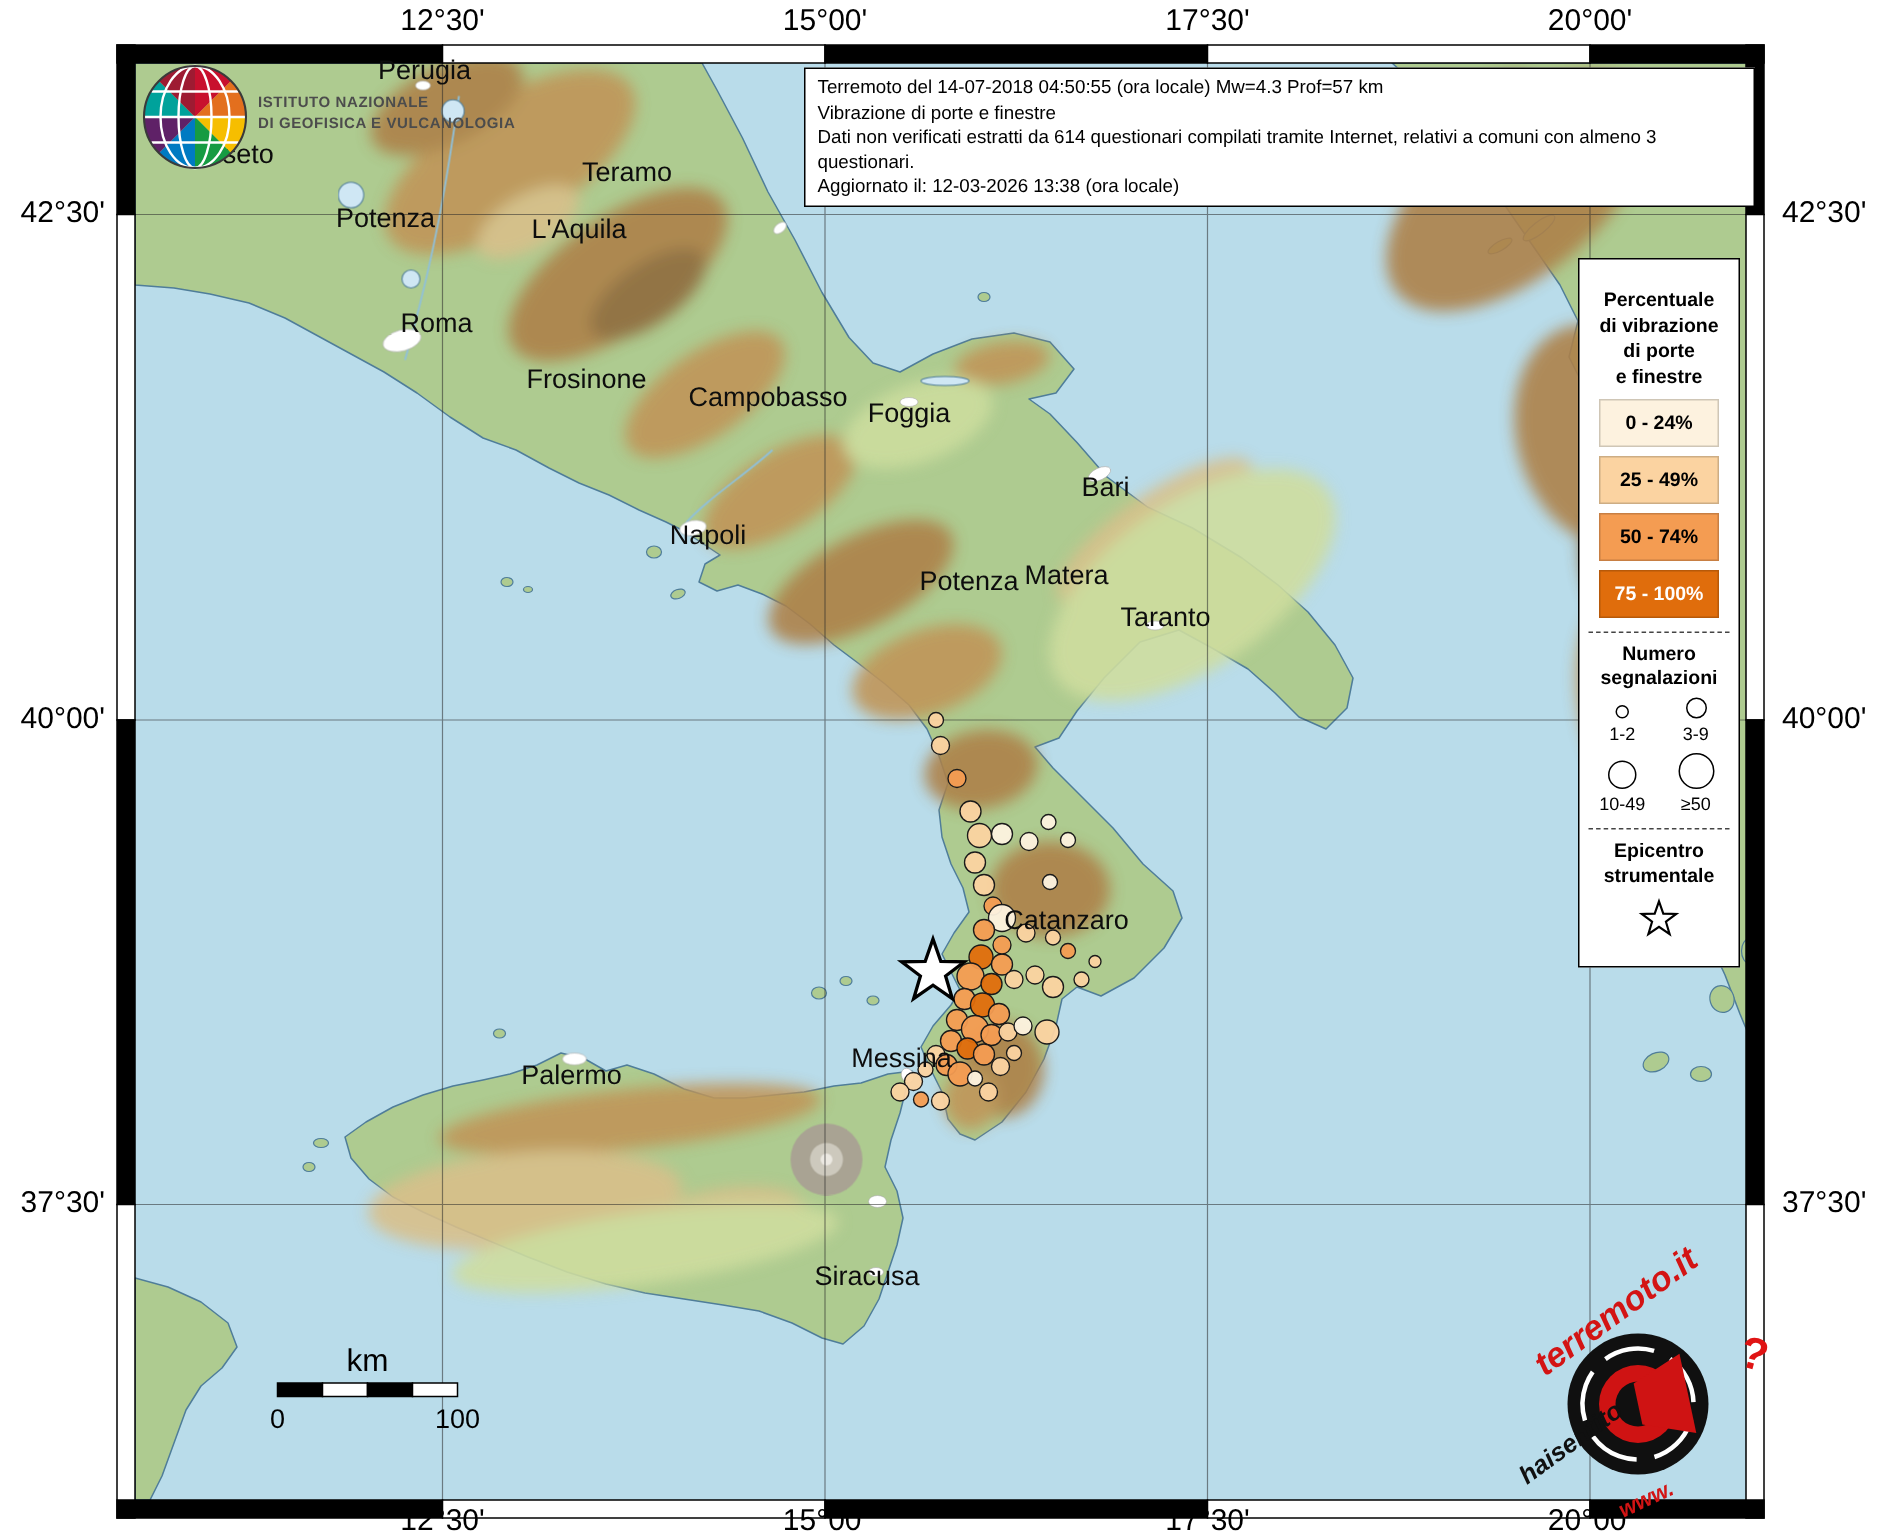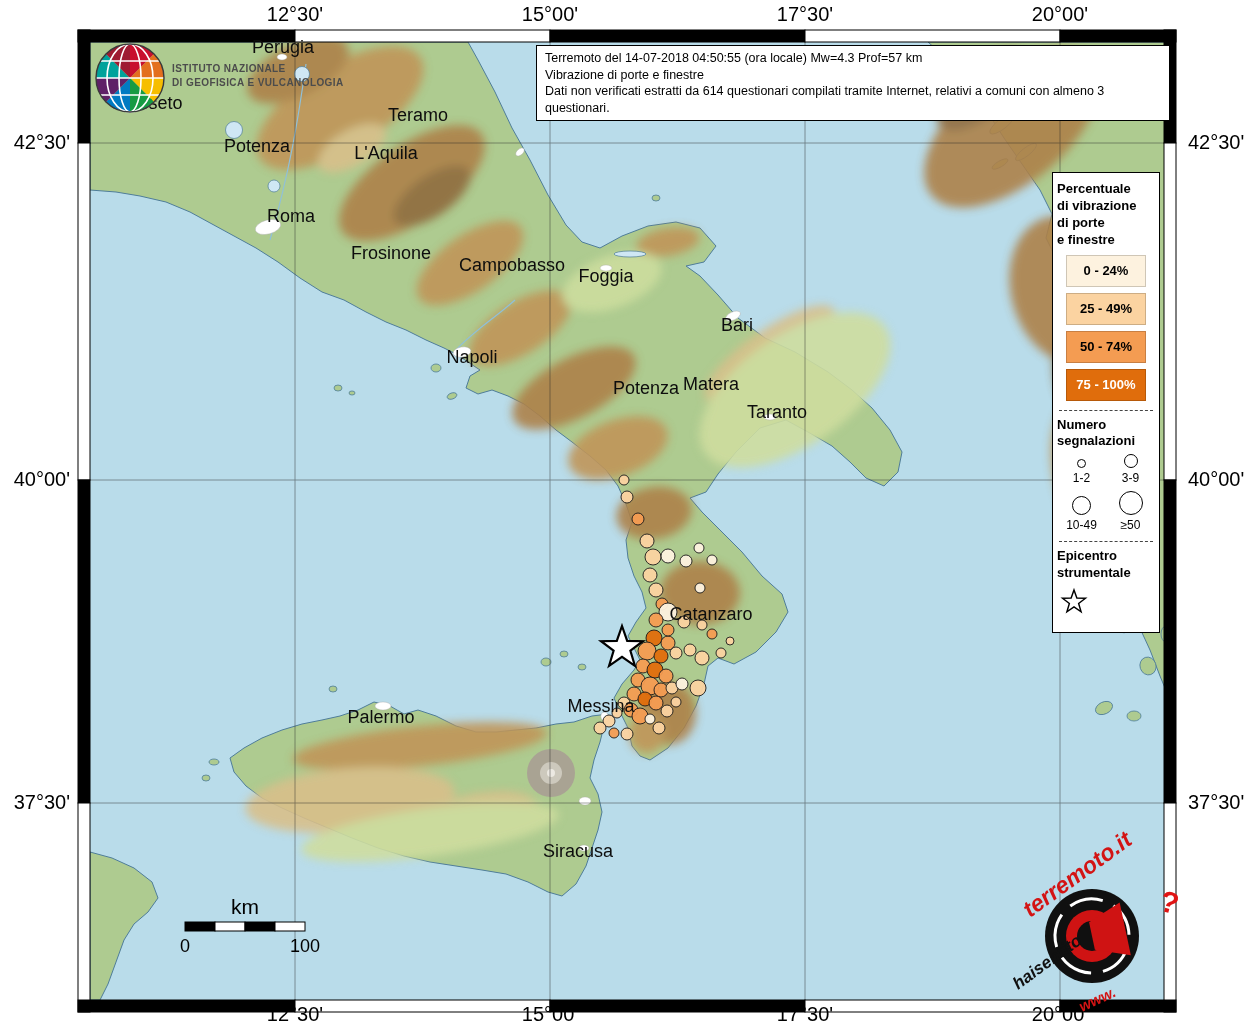--- a/index.html
+++ b/index.html
@@ -16,21 +16,21 @@
   .city-label{position:absolute;transform:translate(-50%,-50%);font-size:18px;color:#0d0d0d;white-space:nowrap;}
   
   .info-box{position:absolute;left:536px;top:45px;width:616px;background:#ffffff;border:1px solid #000;
             z-index:10;padding:4px 8px;font-size:12.5px;line-height:1.32;color:#000;}
   
   .ingv-logo{position:absolute;left:92px;top:40px;z-index:6;}
   .ingv-text{position:absolute;left:172px;top:62px;z-index:6;font-size:10px;font-weight:bold;
              color:#4c4c4c;line-height:1.4;letter-spacing:0.4px;}
   
   .legend{position:absolute;left:1052px;top:172px;width:98px;background:#ffffff;border:1px solid #000;
-          z-index:10;padding:8px 4px 10px 4px;text-align:left;color:#000;}
+          z-index:10;padding:19px 4px 10px 4px;text-align:center;color:#000;}
   .legend-title-line{font-size:13px;font-weight:bold;line-height:1.3;}
   .legend-swatch{width:78px;height:30px;margin:6px auto 0 auto;display:flex;align-items:center;
                  justify-content:center;font-size:13px;font-weight:bold;border:1px solid rgba(0,0,0,0.18);}
   .legend-sep{border-top:1px dashed #444;margin:9px 2px 6px 2px;}
   #legend-counts{display:grid;grid-template-columns:1fr 1fr;row-gap:6px;margin-top:4px;}
   .count-cell{display:flex;flex-direction:column;align-items:center;justify-content:flex-end;}
   .count-circle{display:block;border:1.4px solid #000;border-radius:50%;background:#fff;margin-bottom:3px;}
   .count-label{font-size:12px;}
   .legend-star{margin-top:2px;}
   
@@ -315,20 +315,21 @@
   </svg>
   <div class="ingv-text">
     <div>ISTITUTO NAZIONALE</div>
     <div>DI GEOFISICA E VULCANOLOGIA</div>
   </div>
 
   <div class="info-box">
     <div>Terremoto del 14-07-2018 04:50:55 (ora locale) Mw=4.3 Prof=57 km</div>
     <div>Vibrazione di porte e finestre</div>
     <div>Dati non verificati estratti da 614 questionari compilati tramite Internet, relativi a comuni con almeno 3 questionari.</div>
+    <div>Aggiornato il: 12-03-2026 13:38 (ora locale)</div>
   </div>
 
   <div class="legend">
     <div class="legend-title-line">Percentuale</div>
     <div class="legend-title-line">di vibrazione</div>
     <div class="legend-title-line">di porte</div>
     <div class="legend-title-line">e finestre</div>
     <div id="legend-swatches">
         <div class="legend-swatch" style="background: rgb(253, 242, 223); color: rgb(0, 0, 0);">0 - 24%</div>
         <div class="legend-swatch" style="background: rgb(251, 211, 161); color: rgb(0, 0, 0);">25 - 49%</div>

